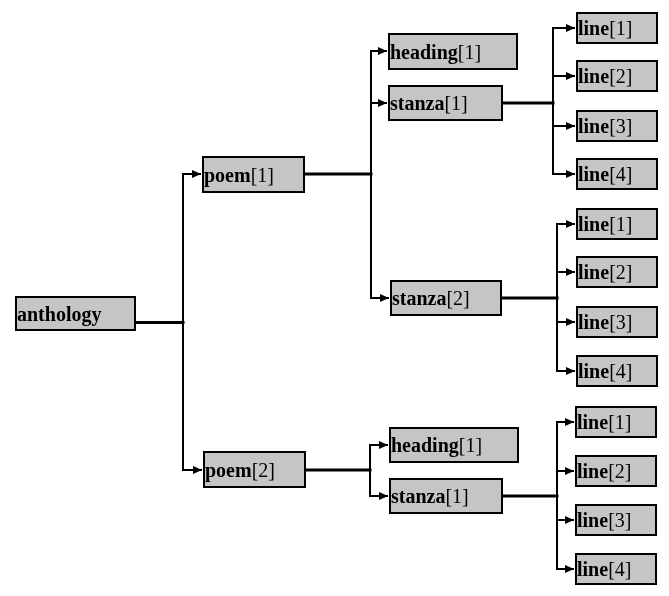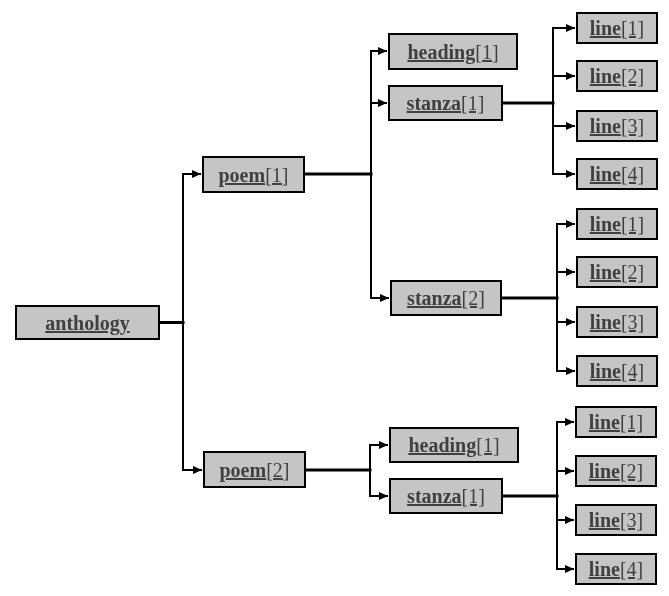--- a/index.html
+++ b/index.html
@@ -22,26 +22,25 @@
     width: 669px;
     height: 596px;
   }
   .node {
     position: absolute;
     box-sizing: border-box;
     background: #c5c5c5;
     border: 2px solid #000000;
     display: flex;
     align-items: center;
-    justify-content: center;
+    justify-content: flex-start;
     font-size: 20px;
-    color: #404040;
+    color: #000000;
     white-space: nowrap;
     line-height: 1;
-    text-decoration: underline;
   }
   .node .nm { font-weight: bold; }
   .node .ix { font-weight: normal; }
 </style>
 </head>
 <body>
 
 <div id="canvas">
 
   <svg id="edges" viewBox="0 0 669 596" xmlns="http://www.w3.org/2000/svg">
@@ -96,21 +95,21 @@
         <path d="M503,496 H557" stroke-width="3"></path>
         <path d="M557,422 V569" stroke-width="2"></path>
         <path d="M557,422 H573" stroke-width="2" marker-end="url(#arrow)"></path>
         <path d="M557,471 H573" stroke-width="2" marker-end="url(#arrow)"></path>
         <path d="M557,520 H573" stroke-width="2" marker-end="url(#arrow)"></path>
         <path d="M557,569 H573" stroke-width="2" marker-end="url(#arrow)"></path>
       </g>
     </g>
   </svg>
 
-  <div class="node" style="left:15px;top:305px;width:145px;height:35px">
+  <div class="node" style="left:15px;top:296px;width:121px;height:35px">
     <span class="nm">anthology</span>
       <span class="ix"></span>
   </div>
 
   <div class="node" style="left:202px;top:156px;width:103px;height:37px">
     <span class="nm">poem</span>
       <span class="ix">[1]</span>
   </div>
   <div class="node" style="left:203px;top:451px;width:103px;height:37px">
     <span class="nm">poem</span>

